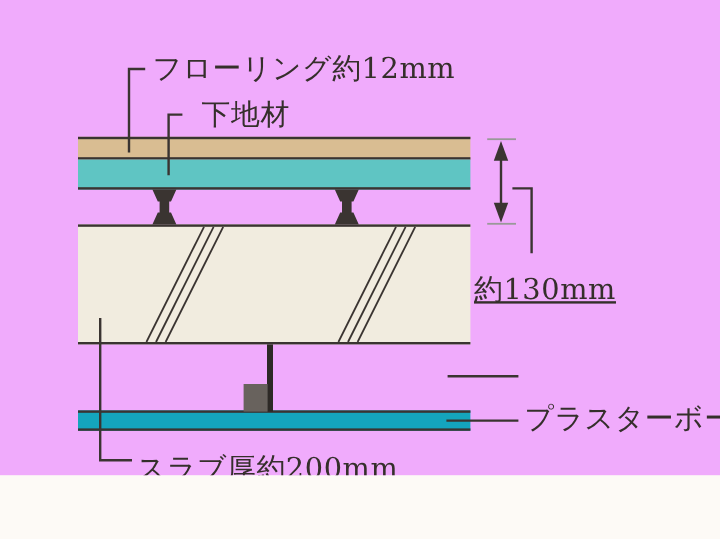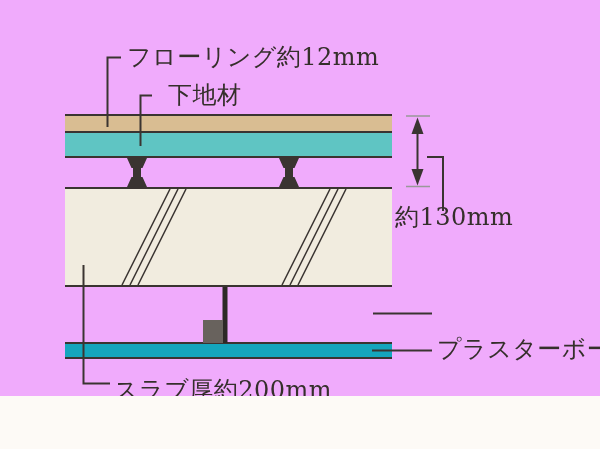--- a/index.html
+++ b/index.html
@@ -21,21 +21,21 @@
     border-top:2px solid #3a3431;border-bottom:2px solid #3a3431;}
   .plasterboard{top:342px;height:17px;background:#14a5bd;
     border-top:2px solid #3a3431;border-bottom:2px solid #3a3431;}
   .linework{position:absolute;left:0;top:0;width:600px;height:449px;pointer-events:none;}
   .lbl{
     position:absolute;color:#352f2b;font-size:24px;line-height:1.15;
     white-space:nowrap;letter-spacing:0.5px;
   }
   .lbl-flooring{left:127px;top:44px;}
   .lbl-underlayment{left:168px;top:82px;}
-  .lbl-dim130{left:395px;top:204px;}
+  .lbl-dim130{left:395px;top:228px;text-decoration:underline;}
   .lbl-air{left:437px;top:299px;}
   .lbl-plaster{left:437px;top:336px;}
   .lbl-plaster-thk{left:437px;top:366px;}
   .lbl-ceiling{left:345px;top:361px;}
   .lbl-slab{left:114px;top:377px;}
 </style>
 </head>
 <body>
 
 <div class="stage">

